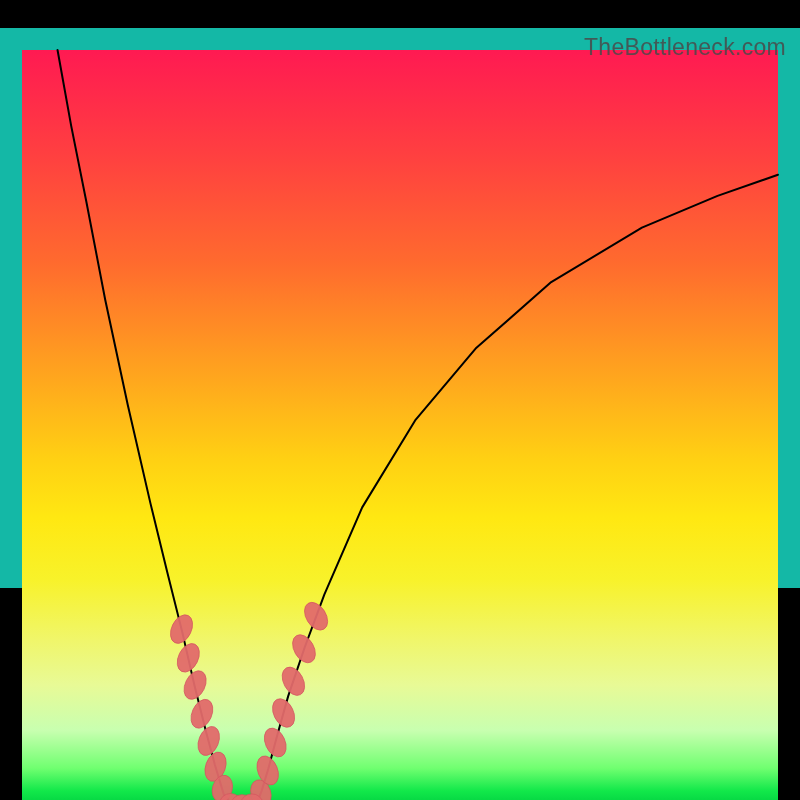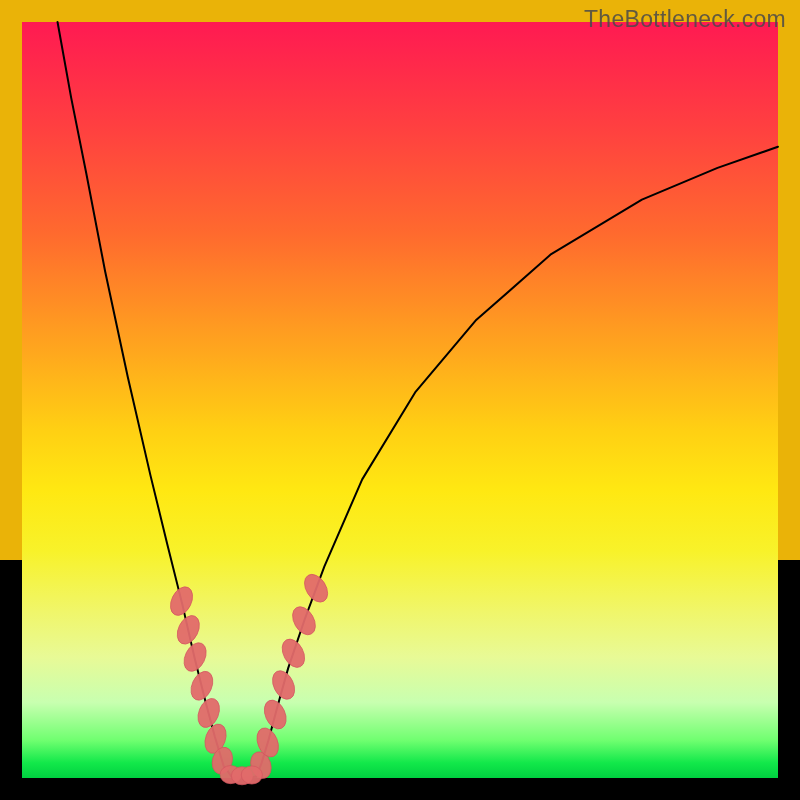--- a/index.html
+++ b/index.html
@@ -8,21 +8,22 @@
     width: 800px;
     height: 800px;
     overflow: hidden;
     background: #000;
     font-family: Arial, Helvetica, sans-serif;
   }
   .frame {
     position: relative;
     width: 800px;
     height: 560px;
-    background: #eab308;
+    background: #14b8a6;
+    margin-top: 28px;
   }
   .plot-area {
     position: absolute;
     left: 22px;
     top: 22px;
     width: 756px;
     height: 756px;
     
     background: linear-gradient(to bottom,
       #ff1a52 0%,

